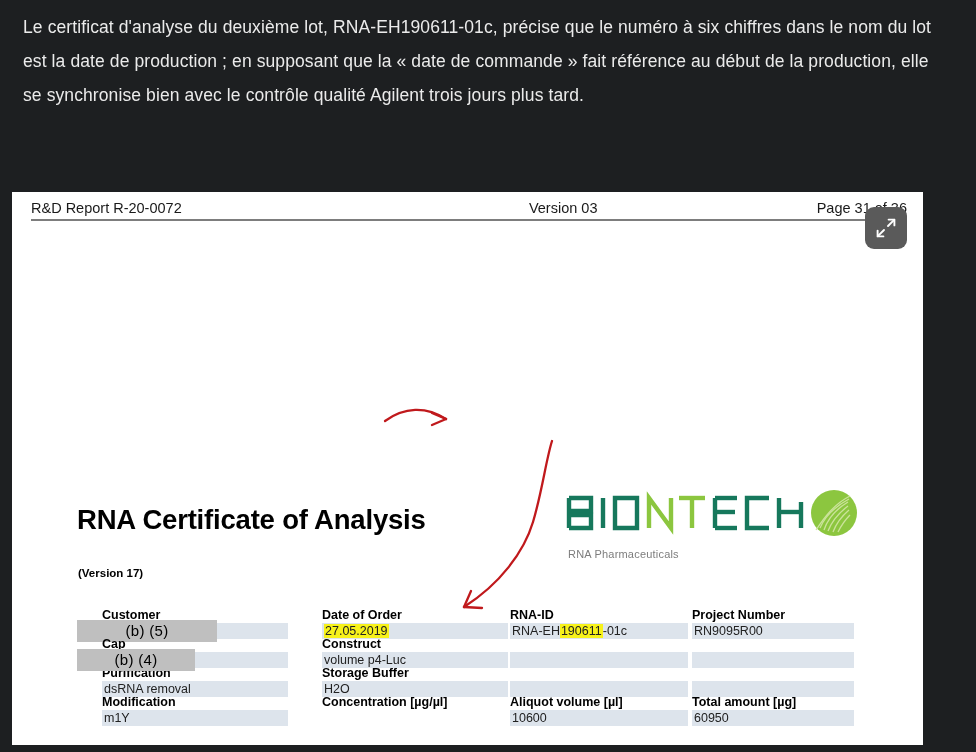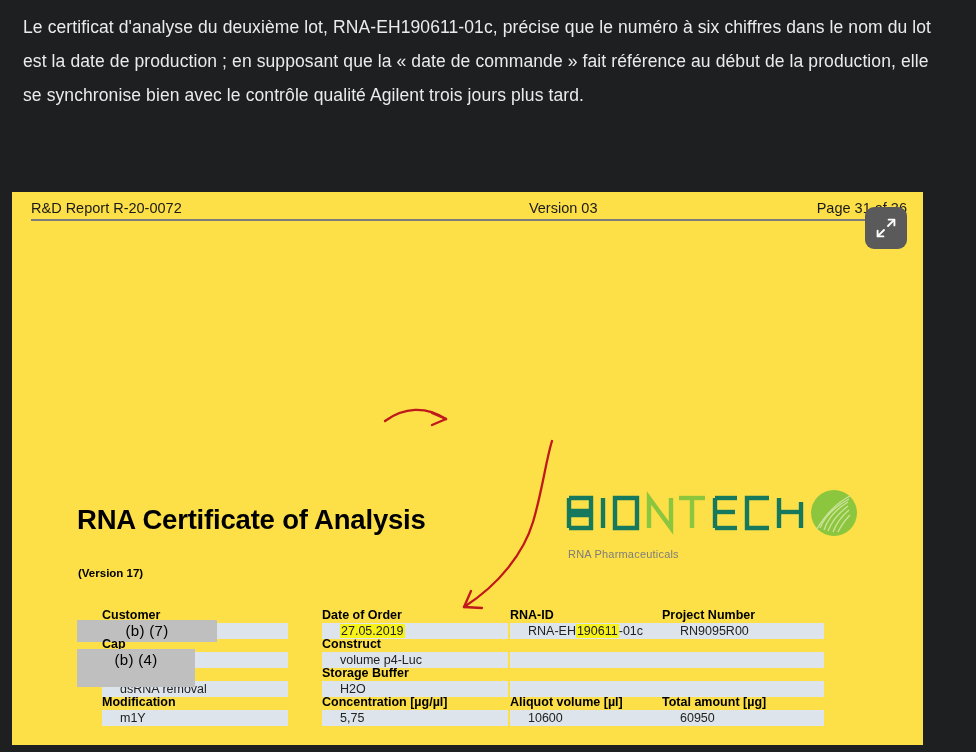--- a/index.html
+++ b/index.html
@@ -21,21 +21,21 @@
     width: 952px;
   }
 
   
   #doc-viewer {
     position: absolute;
     left: 12px;
     top: 192px;
     width: 911px;
     height: 553px;
-    background: #fde047;
+    background: #ffffff;
     overflow: hidden;
   }
 
   
   #doc-running-header {
     position: absolute;
     left: 19px;
     top: 8px;
     width: 876px;
     height: 30px;
@@ -133,45 +133,45 @@
     color: #000;
     line-height: 13px;
     white-space: nowrap;
   }
   .fg-value {
     font-size: 12.5px;
     color: #222;
     background: #dde4ec;
     height: 16px;
     line-height: 16px;
-    padding-left: 18px;
+    padding-left: 2px;
     margin-top: 1px;
     white-space: nowrap;
     overflow: hidden;
   }
   .fg-value.empty { color: transparent; }
   .col-a { left: 0px;   width: 186px; }
   .col-b { left: 220px; width: 186px; }
   .col-c { left: 408px; width: 178px; }
-  .col-d { left: 560px; width: 162px; }
+  .col-d { left: 590px; width: 162px; }
 
   .hl { background: #f7f21a; padding: 0 1px; }
 
   
   .redaction {
     position: absolute;
     background: #bfbfbf;
     color: #000;
     font-size: 15px;
     text-align: center;
     line-height: 22px;
     letter-spacing: 0.3px;
   }
   #redaction-customer { left: 0px;  top: 11px; width: 140px; height: 22px; }
-  #redaction-cap      { left: 0px;  top: 40px; width: 118px; height: 38px; }
+  #redaction-cap      { left: 0px;  top: 40px; width: 118px; height: 22px; }
 
   
   #annotations {
     position: absolute;
     left: 0; top: 0;
     width: 911px; height: 553px;
     pointer-events: none;
     z-index: 30;
   }
 </style>
@@ -274,21 +274,21 @@
         <div class="fg-value"><span class="hl">27.05.2019</span></div>
       </div>
       <div class="fg-cell col-c">
         <div class="fg-label">RNA-ID</div>
         <div class="fg-value"><span>RNA-EH</span><span class="hl">190611</span><span>-01c</span></div>
       </div>
       <div class="fg-cell col-d">
         <div class="fg-label">Project Number</div>
         <div class="fg-value">RN9095R00</div>
       </div>
-      <div class="redaction" id="redaction-customer">(b) (7)</div>
+      <div class="redaction" id="redaction-customer">(b) (5)</div>
     </div>
 
     <div class="fg-row">
       <div class="fg-cell col-a">
         <div class="fg-label">Cap</div>
         <div class="fg-value empty">&nbsp;</div>
       </div>
       <div class="fg-cell col-b">
         <div class="fg-label">Construct</div>
         <div class="fg-value">volume p4-Luc</div>
@@ -322,21 +322,20 @@
       </div>
     </div>
 
     <div class="fg-row">
       <div class="fg-cell col-a">
         <div class="fg-label">Modification</div>
         <div class="fg-value">m1Y</div>
       </div>
       <div class="fg-cell col-b">
         <div class="fg-label">Concentration [µg/µl]</div>
-        <div class="fg-value">5,75</div>
       </div>
       <div class="fg-cell col-c">
         <div class="fg-label">Aliquot volume [µl]</div>
         <div class="fg-value">10600</div>
       </div>
       <div class="fg-cell col-d">
         <div class="fg-label">Total amount [µg]</div>
         <div class="fg-value">60950</div>
       </div>
     </div>

